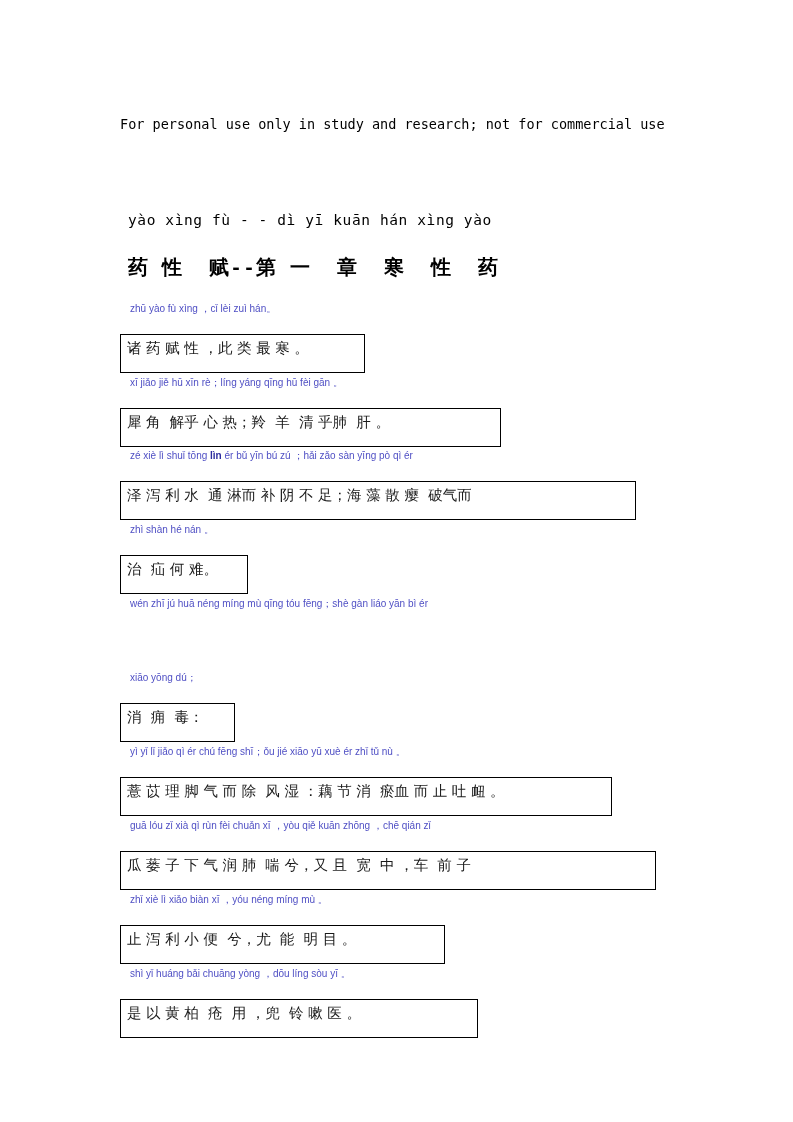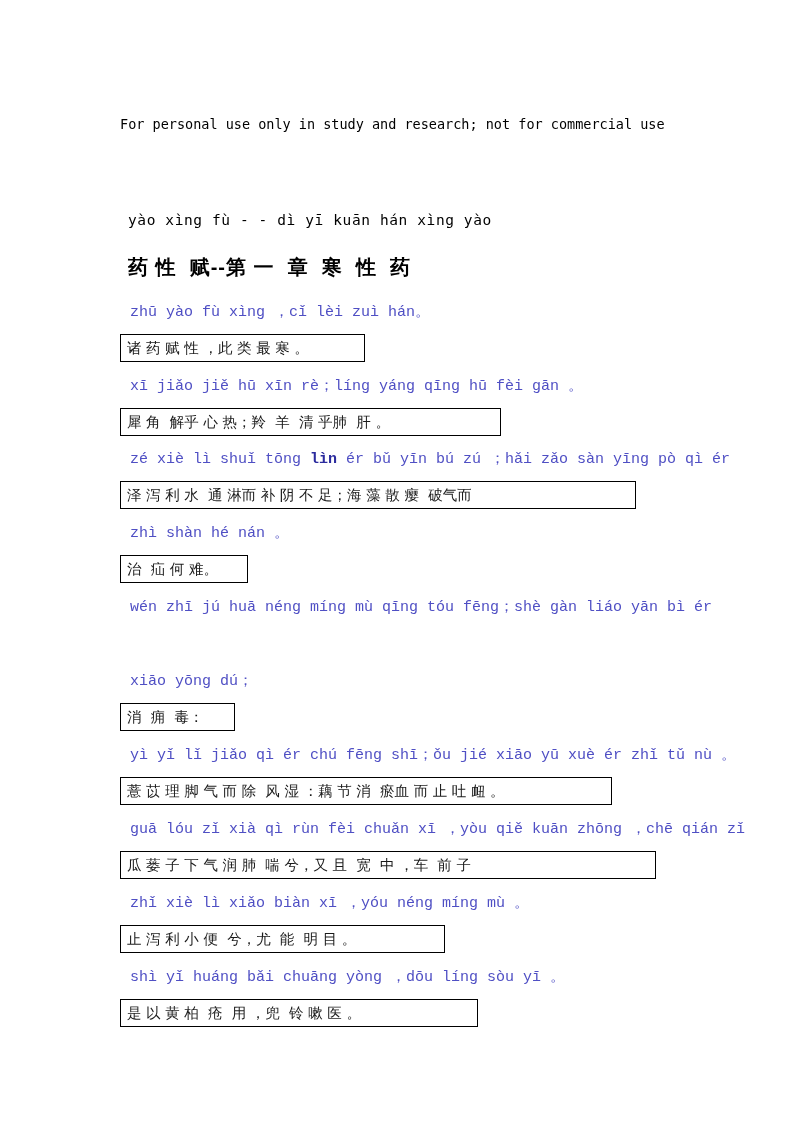--- a/index.html
+++ b/index.html
@@ -44,53 +44,53 @@
     font-size: 14.5px;
     color: #000000;
     letter-spacing: 0.6px;
     white-space: pre;
   }
 
   .title-hanzi {
     position: absolute;
     left: 128px;
     top: 238px;
-    font-family: Liberation Sans, sans-serif;
+    font-family: Liberation Mono, monospace;
     font-size: 20px;
     font-weight: bold;
     color: #000000;
     letter-spacing: 1px;
     white-space: pre;
   }
 
   .pinyin-line {
     position: absolute;
     left: 130px;
-    font-family: Liberation Mono, monospace;
-    font-size: 15px;
+    font-family: Liberation Sans, sans-serif;
+    font-size: 10px;
     color: #4f4fc4;
     white-space: pre;
     letter-spacing: 0px;
   }
   .pinyin-line .emph {
     font-weight: bold;
     color: #2b2b9e;
   }
 
   .hanzi-box {
     position: absolute;
     left: 120px;
     box-sizing: border-box;
     border: 1.3px solid #000000;
     background: #ffffff;
     font-family: "DejaVu Sans", "Liberation Sans", sans-serif;
     font-size: 14.5px;
     color: #1a1a1a;
     line-height: 22px;
-    padding: 2px 5px 2px 6px;
+    padding: 2px 5px 13px 6px;
     white-space: pre;
     letter-spacing: 0px;
   }
 </style>
 </head>
 <body>
 
 <div id="page">
 
   <div class="notice">For personal use only in study and research; not for commercial use</div>

